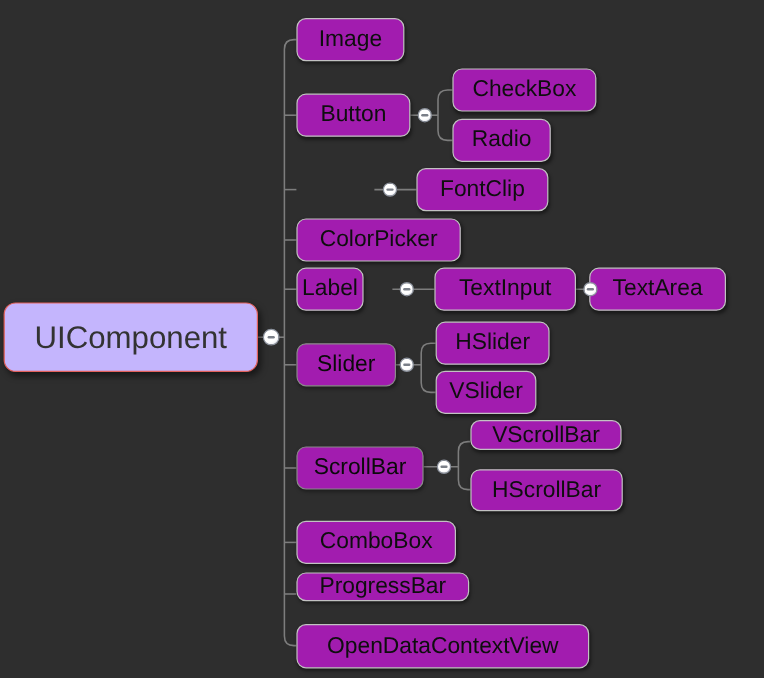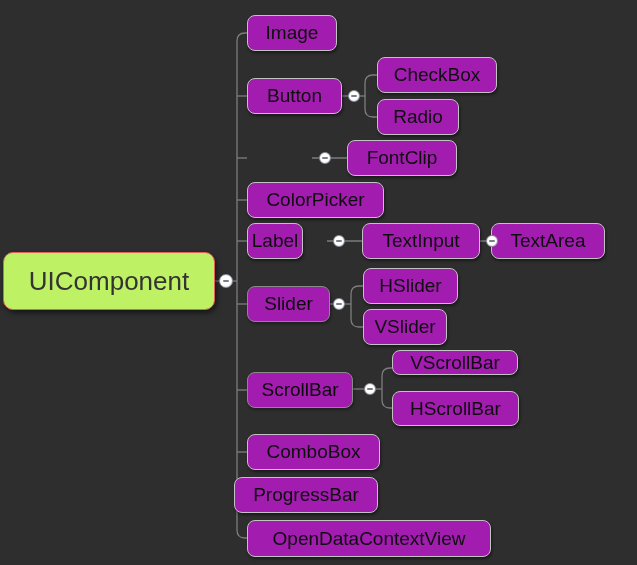--- a/index.html
+++ b/index.html
@@ -35,21 +35,21 @@
     cursor: default;
     white-space: nowrap;
   }
   .node-dark {
     background: #a21caf;
     border: 1px solid #8a8a8a;
     color: #0a0a0a;
     box-shadow: 1px 2px 3px rgba(0,0,0,0.35);
   }
   .node-root {
-    background: #bef264;
+    background: #c4b5fd;
     border: 1px solid #e2625c;
     border-radius: 10px;
     color: #333333;
     font-size: 26px;
     box-shadow: 2px 3px 5px rgba(0,0,0,0.5);
   }
   .toggle {
     position: absolute;
     box-sizing: border-box;
     border-radius: 50%;
@@ -134,21 +134,21 @@
   </div>
 
   <div class="node node-dark" style="left:247px; top:372px; width:106px; height:36px;">
     <span class="label">ScrollBar</span>
   </div>
 
   <div class="node" style="left:247px; top:434px; width:133px; height:36px;">
     <span class="label">ComboBox</span>
   </div>
 
-  <div class="node" style="left:234px; top:477px; width:144px; height:36px;">
+  <div class="node" style="left:247px; top:477px; width:144px; height:24px;">
     <span class="label">ProgressBar</span>
   </div>
 
   <div class="node" style="left:247px; top:520px; width:244px; height:37px;">
     <span class="label">OpenDataContextView</span>
   </div>
 
   <div class="node" style="left:377px; top:57px; width:120px; height:36px;">
     <span class="label">CheckBox</span>
   </div>

